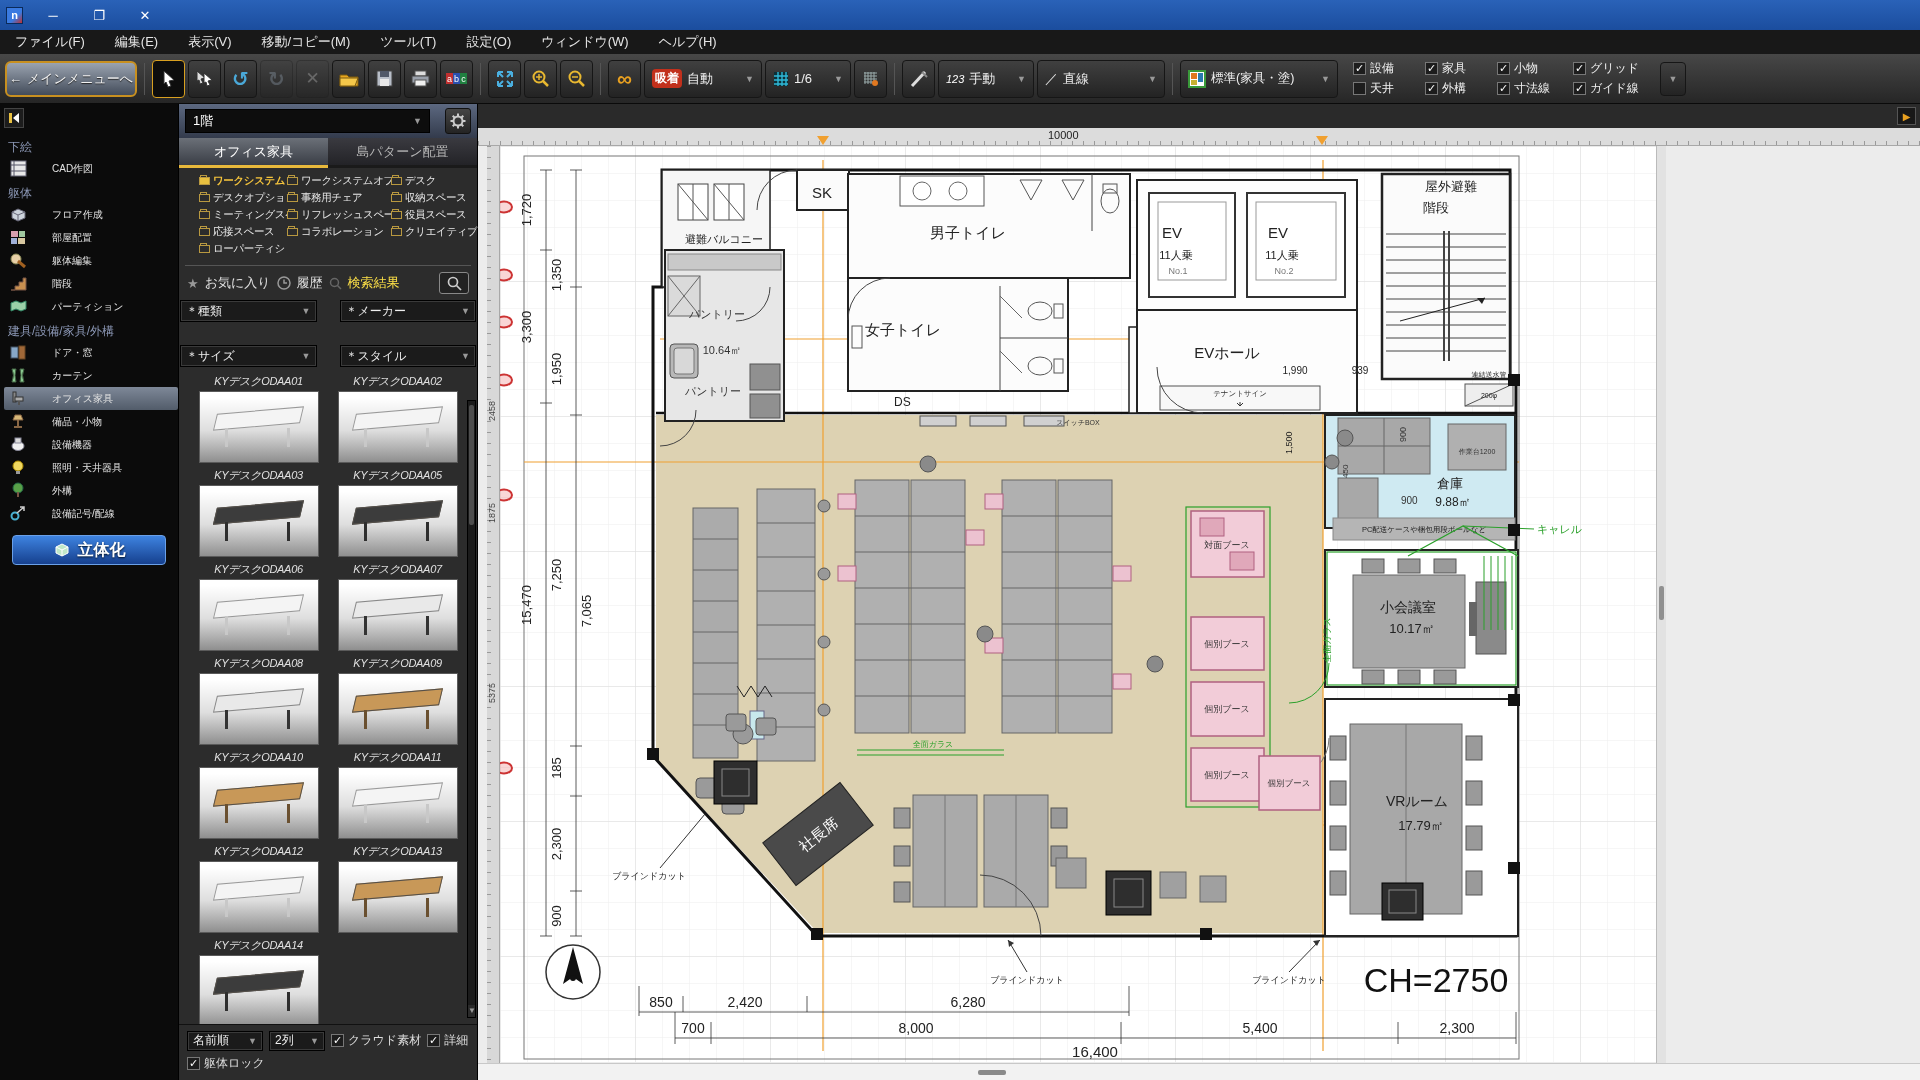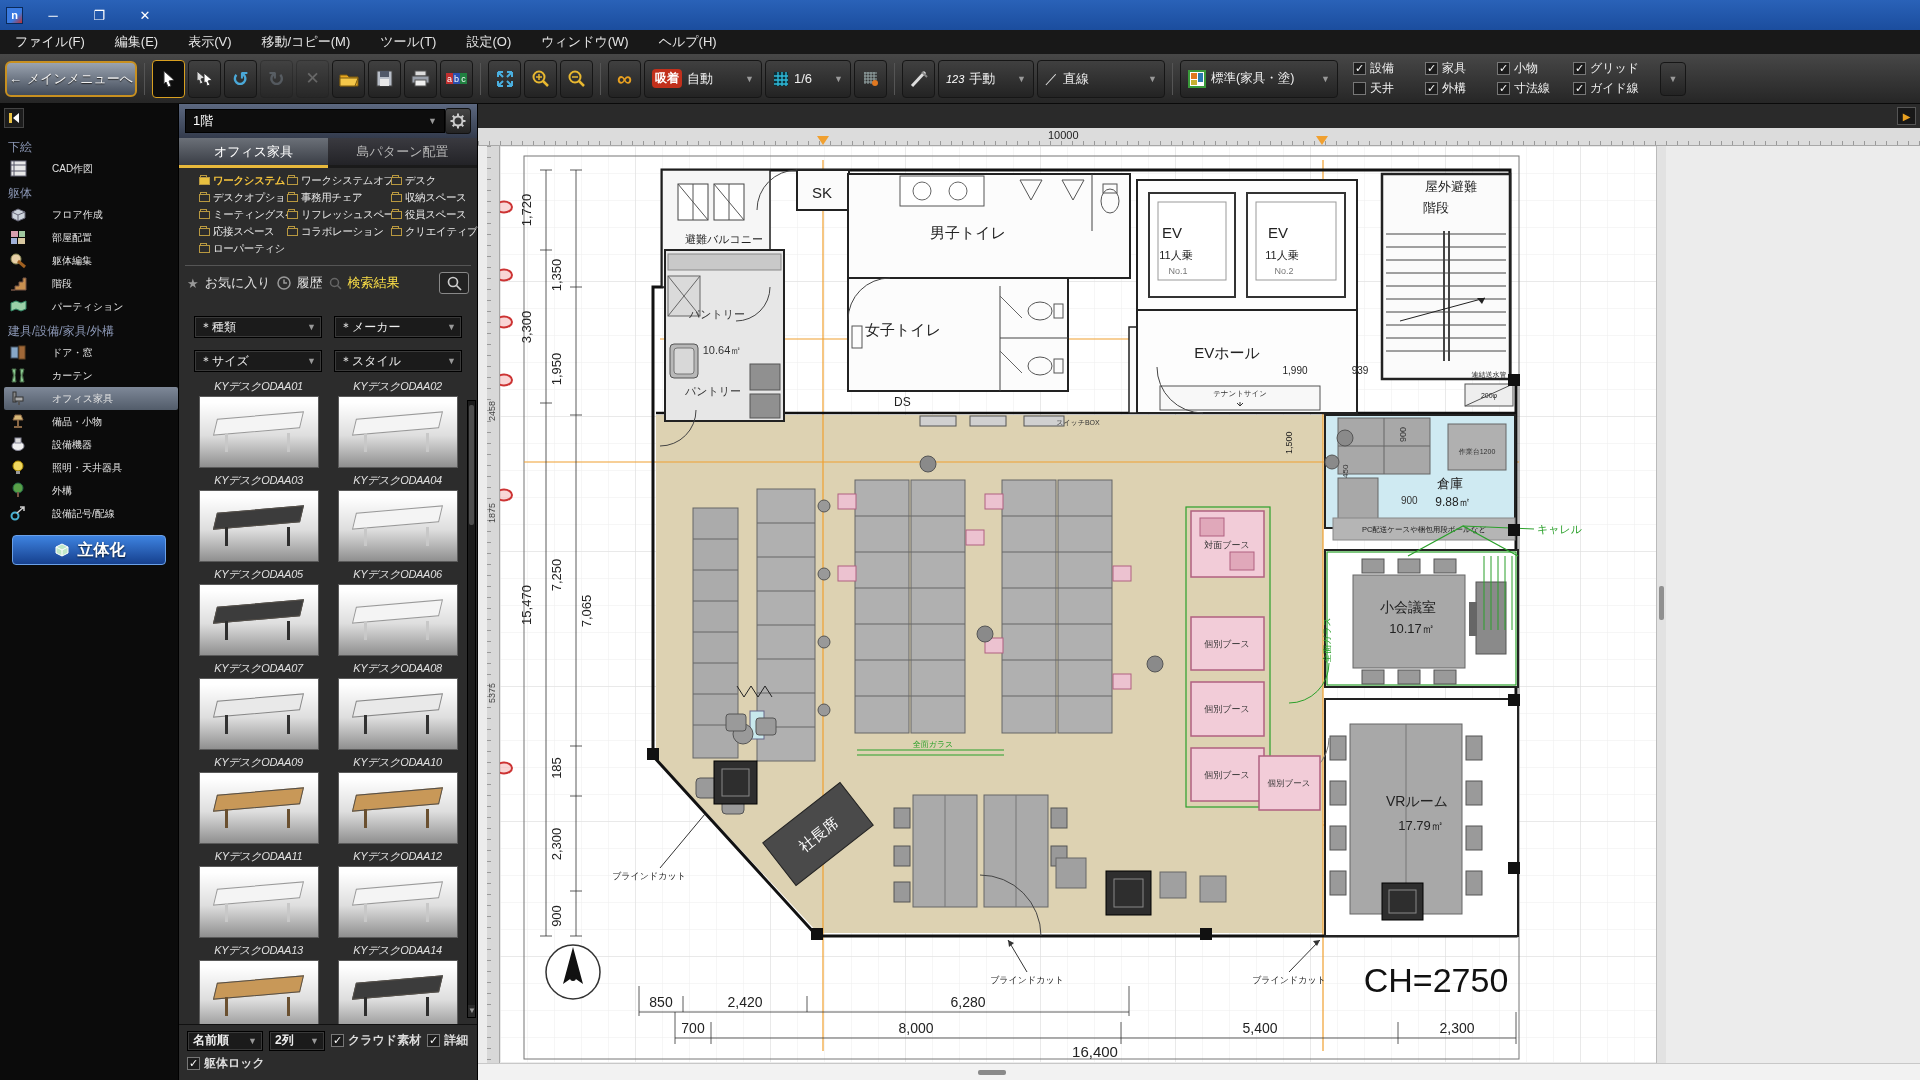--- a/index.html
+++ b/index.html
@@ -41,59 +41,59 @@
 .collapsebtn {width:20px; height:20px; margin:4px; background:#1c1c1c; border:1px solid #444; display:flex; align-items:center; justify-content:center;}
 .sideinner {padding:2px 0 0 4px;}
 .ssec {color:#8b97b5; font-size:12px; padding:5px 4px 1px;}
 .sitem {display:flex; align-items:center; gap:25px; padding:2px 6px; height:23px; font-size:10px;}
 .sitem.sel {background:linear-gradient(#7e8898,#525c6a); border-radius:2px;}
 .sic {width:17px; height:17px; flex:none;}
 .solidify {margin:10px 12px 0 8px; height:30px; background:linear-gradient(#3e83e0,#16408e); border:1px solid #6aa0e8; border-radius:4px; display:flex; align-items:center; justify-content:center; gap:7px; color:#fff; font-weight:bold; font-size:16px; text-shadow:0 1px 2px #012;}
 
 
 .catalog {width:300px; background:#2c2c2c; position:relative; color:#ddd; flex:none; border-left:1px solid #000; border-right:1px solid #000;}
-.floorrow {height:34px; background:linear-gradient(#5c6880,#333b4c); display:flex; align-items:center; padding:0 6px; gap:0;}
+.floorrow {height:34px; background:linear-gradient(#5c6880,#333b4c); display:flex; align-items:center; padding:0 6px; gap:15px;}
 .floorsel {flex:1; height:24px; background:#0d0d0d; border:1px solid #000; color:#fff; font-size:13px; display:flex; align-items:center; padding:0 7px; justify-content:space-between;}
 .gearbtn {width:26px; height:26px; background:linear-gradient(#454545,#242424); border:1px solid #111; border-radius:3px; display:flex; align-items:center; justify-content:center;}
 .tabs {display:flex; height:30px; background:#1d1d1d;}
 .tab {flex:1; display:flex; align-items:center; justify-content:center; font-size:13px;}
 .tab.active {background:linear-gradient(#6b7078,#3a3e46); color:#fff; border-bottom:3px solid #e8b93c;}
 .tab.inactive {background:linear-gradient(#3a3a40,#232327); color:#b5b5b5; border-bottom:3px solid #1a1a1a;}
 .cats {padding:6px 20px 4px; display:grid; grid-template-columns:88px 104px 100px; font-size:10.5px; letter-spacing:-.4px; row-gap:3px;}
 .cat {display:flex; align-items:center; gap:3px; color:#e8e8e8; white-space:nowrap; overflow:hidden;}
 .cat.sel {color:#f4c33c; font-weight:bold;}
 .fold {width:11px; height:8px; border:1px solid #b89840; flex:none; position:relative;}
 .fold::before {content:""; position:absolute; top:-3px; left:0; width:5px; height:2px; border:1px solid #b89840; border-bottom:none;}
 .cat.sel .fold {background:#e8c040;}
 .catdiv {border-top:1px solid #555; margin:5px 6px 4px;}
 .quick {display:flex; align-items:center; gap:6px; padding:2px 8px 6px; font-size:13px;}
 .quick .lbl {color:#e0e0e0;}
 .quick .dim {color:#fde047;}
 .searchbtn {margin-left:auto; width:30px; height:22px; border:1px solid #888; border-radius:3px; background:#222; display:flex; align-items:center; justify-content:center;}
-.filters {display:grid; grid-template-columns:1fr 1fr; gap:12px; padding:0 15px 6px;margin-top:16px;}
+.filters {display:grid; grid-template-columns:1fr 1fr; gap:23px; padding:0 1px 6px;}
 .fsel {height:22px; background:#1b1b1b; border:1px solid #000; box-shadow:inset 0 0 0 1px #3a3a3a; font-size:12px; color:#eee; display:flex; align-items:center; justify-content:space-between; padding:0 5px;}
 .thumbs {display:grid; grid-template-columns:1fr 1fr; padding:0 10px; height:652px; overflow:hidden; align-content:start;font-style:italic;}
 .titem {height:94px; text-align:center;}
 .tname {font-size:11px; color:#e0e0e0; height:16px; line-height:16px; letter-spacing:-.3px;}
 .timg {width:120px; height:72px; margin:2px auto 0; background:linear-gradient(#ffffff 8%,#dedede 55%,#8f8f8f); border:1px solid #5a5a5a; position:relative;}
 .dtop {position:absolute; left:14%; top:26%; width:72%; height:24%; transform:skewX(-18deg) rotate(-5deg); border:1px solid #55504a;}
 .dleg {position:absolute; width:3px; height:26%; top:52%; background:#666;}
 .dleg.l1 {left:22%;} .dleg.l2 {left:74%;}
 .timg.w .dtop {background:#f4f4f4; border-color:#999;}
 .timg.w .dleg {background:#c8c8c8;}
 .timg.d .dtop {background:#3c3c3c;}
 .timg.d .dleg {background:#2e2e2e;}
 .timg.t .dtop {background:#c89858;}
 .timg.t .dleg {background:#6a5030;}
 .timg.m .dtop {background:#e9e9e9; border-color:#888;}
 .timg.m .dleg {background:#333;}
 .catscroll {position:absolute; right:1px; top:296px; bottom:62px; width:9px; background:#1b1b1b; border:1px solid #000;}
 .catthumb {position:absolute; left:1px; right:1px; top:4px; height:120px; background:#4e4e4e; border-radius:2px;}
 .catarrow {position:absolute; left:0; right:0; bottom:0; height:12px; color:#999; font-size:8px; text-align:center; line-height:12px; background:#2a2a2a;}
-.catfooter {position:absolute; left:0; right:0; bottom:0; background:#2c2c2c; border-top:1px solid #111; padding:4px 8px 5px; font-size:12px; z-index:3;font-weight:bold;}
+.catfooter {position:absolute; left:0; right:0; bottom:0; background:#2c2c2c; border-top:1px solid #111; padding:4px 8px 5px; font-size:12px; z-index:3;}
 .frow {display:flex; align-items:center; gap:6px; height:23px;}
 .fdrop {height:20px; background:#1b1b1b; border:1px solid #000; box-shadow:inset 0 0 0 1px #3a3a3a; display:flex; align-items:center; justify-content:space-between; padding:0 5px; color:#eee;}
 
 
 .canvas {flex:1; position:relative; background:#ececec; overflow:hidden;}
 .canvastop {height:24px; background:#2a2a2a; position:relative;}
 .expandbtn {position:absolute; right:4px; top:3px; width:19px; height:18px; background:#181818; border:1px solid #555; display:flex; align-items:center; justify-content:center; color:#e8a020; font-size:10px;}
 .hruler {height:18px; background:#dcdcdc; border-bottom:1px solid #a8a8a8; position:relative;
   background-image:repeating-linear-gradient(90deg,#9a9a9a 0 1px,transparent 1px 11px);
   background-size:100% 5px; background-position:0 13px; background-repeat:no-repeat;}
@@ -567,28 +567,20 @@
           </div>
         <div class="titem">
             <div class="tname">KYデスクODAA03</div>
             <div class="timg d">
               <span class="dtop"></span>
               <span class="dleg l1"></span>
               <span class="dleg l2"></span>
             </div>
           </div>
         <div class="titem">
-            <div class="tname">KYデスクODAA04</div>
-            <div class="timg w">
-              <span class="dtop"></span>
-              <span class="dleg l1"></span>
-              <span class="dleg l2"></span>
-            </div>
-          </div>
-        <div class="titem">
             <div class="tname">KYデスクODAA05</div>
             <div class="timg d">
               <span class="dtop"></span>
               <span class="dleg l1"></span>
               <span class="dleg l2"></span>
             </div>
           </div>
         <div class="titem">
             <div class="tname">KYデスクODAA06</div>
             <div class="timg w">

